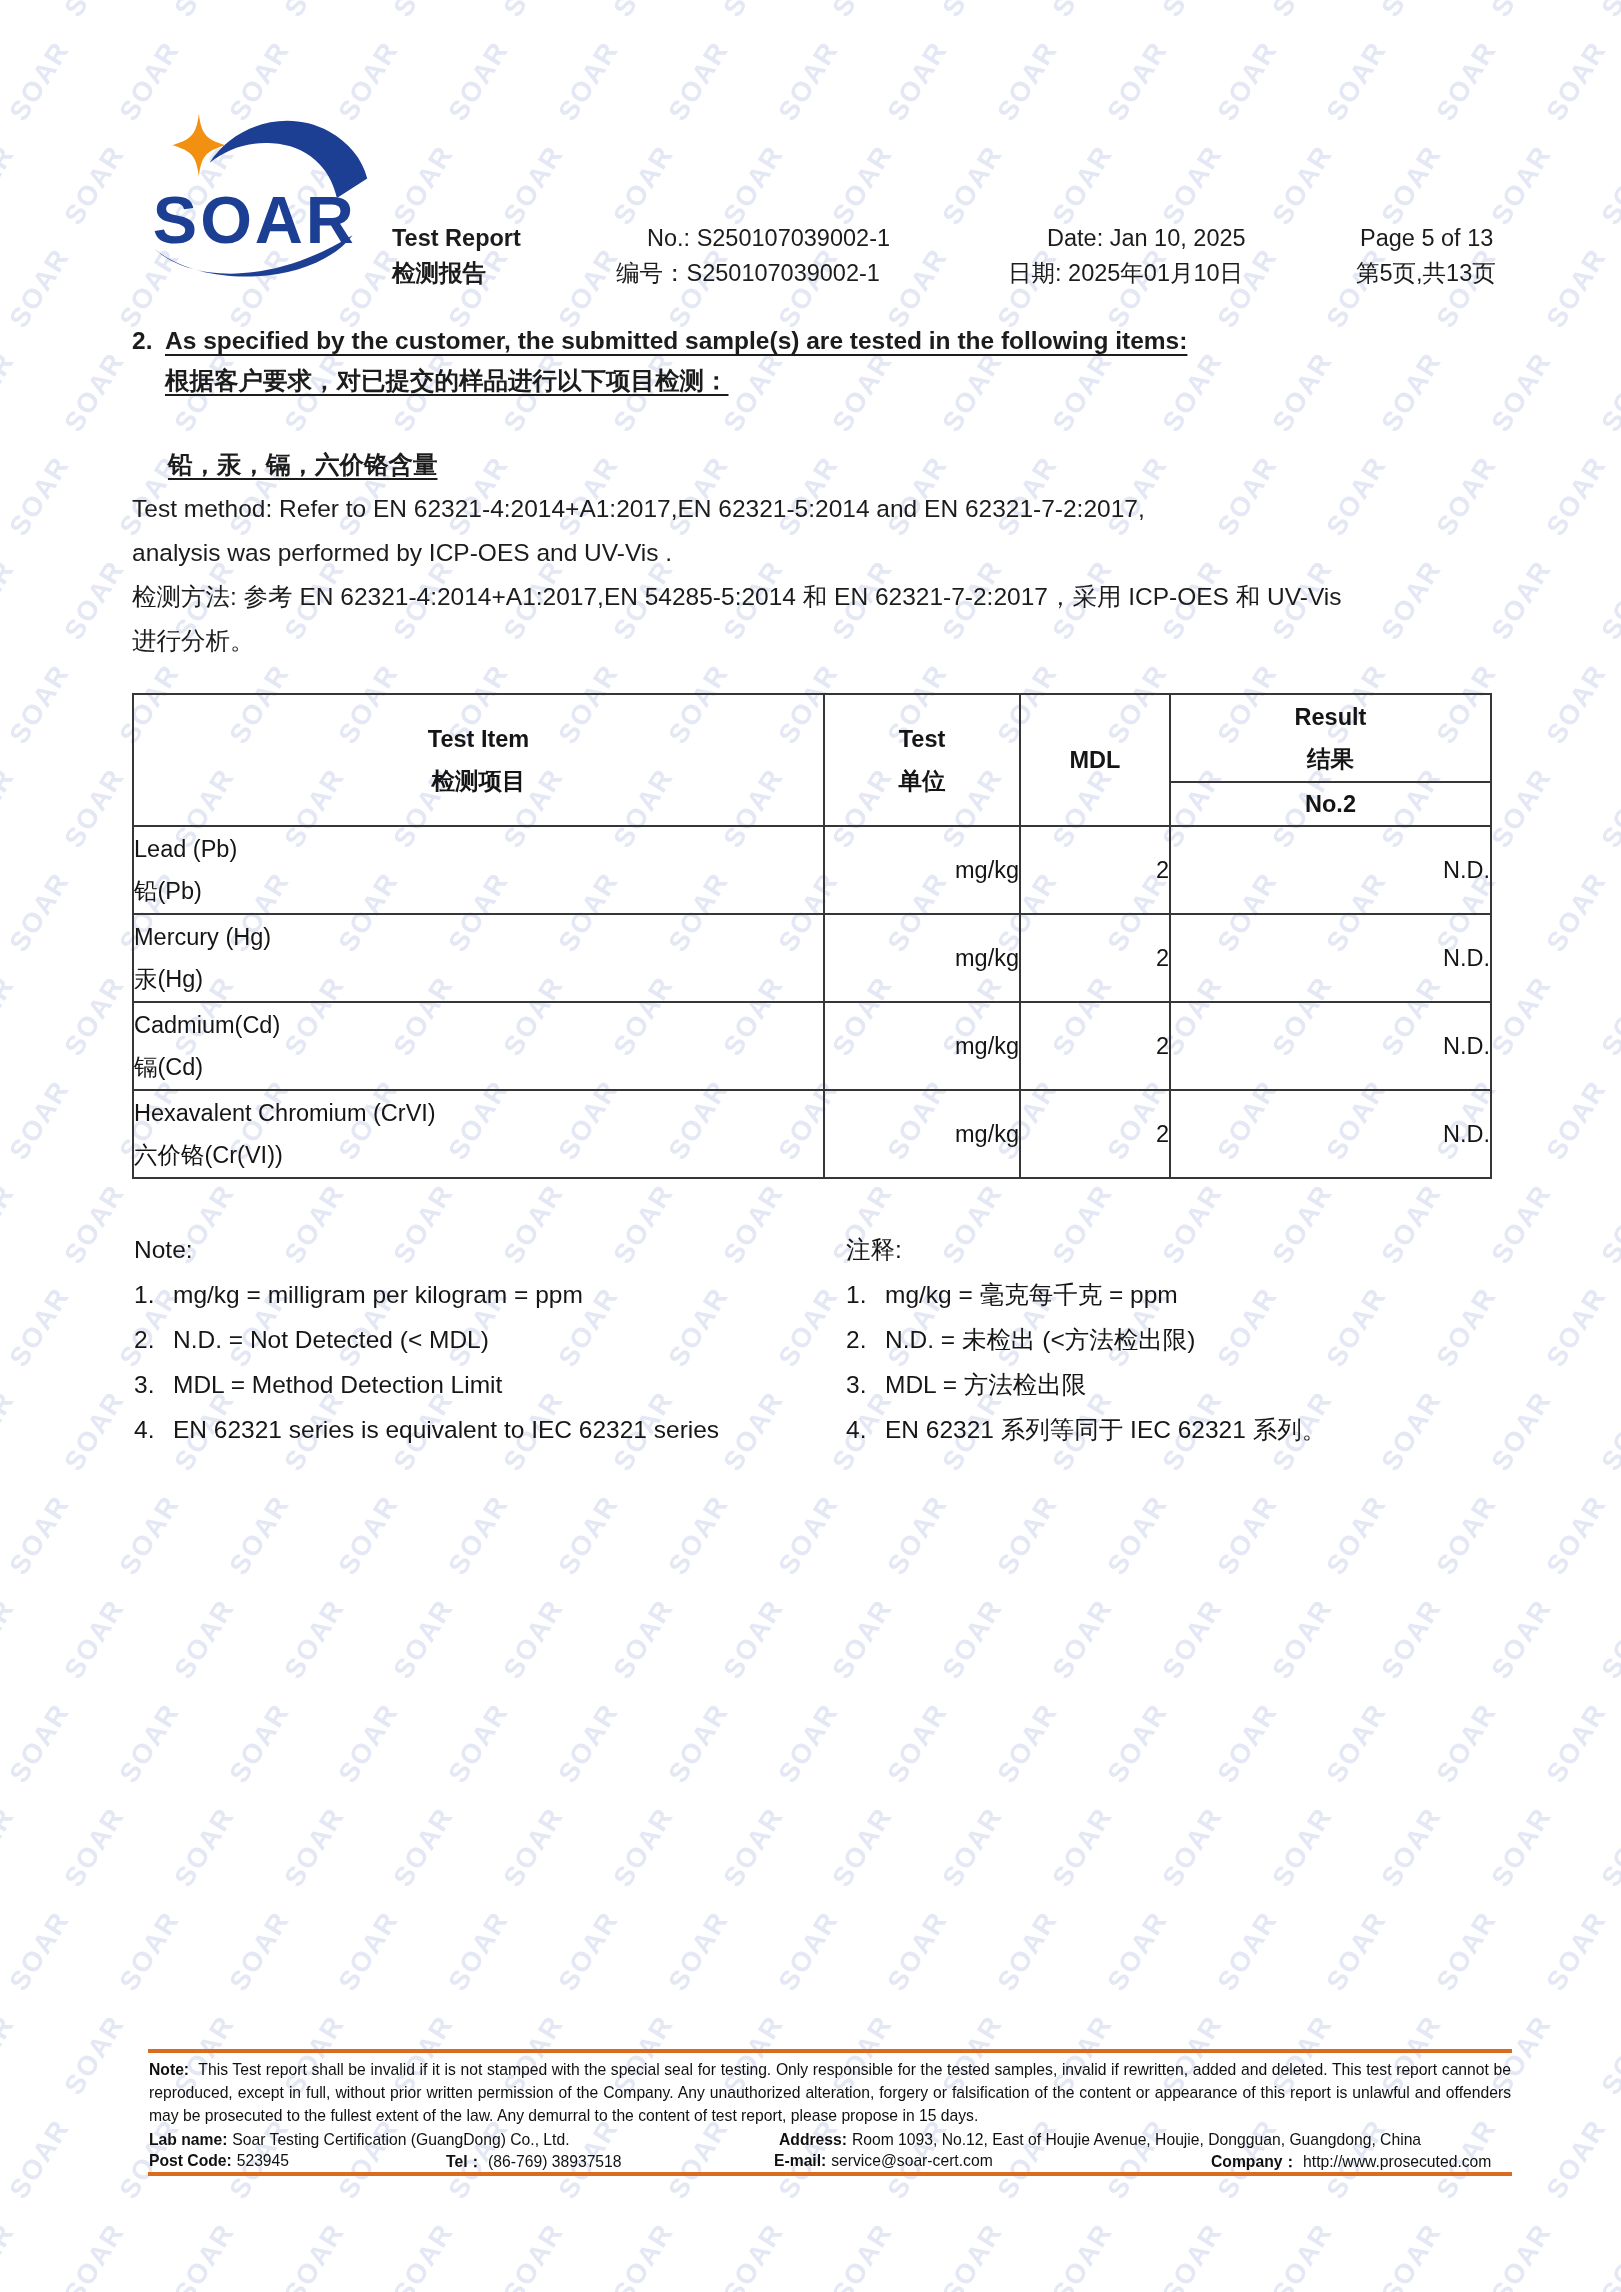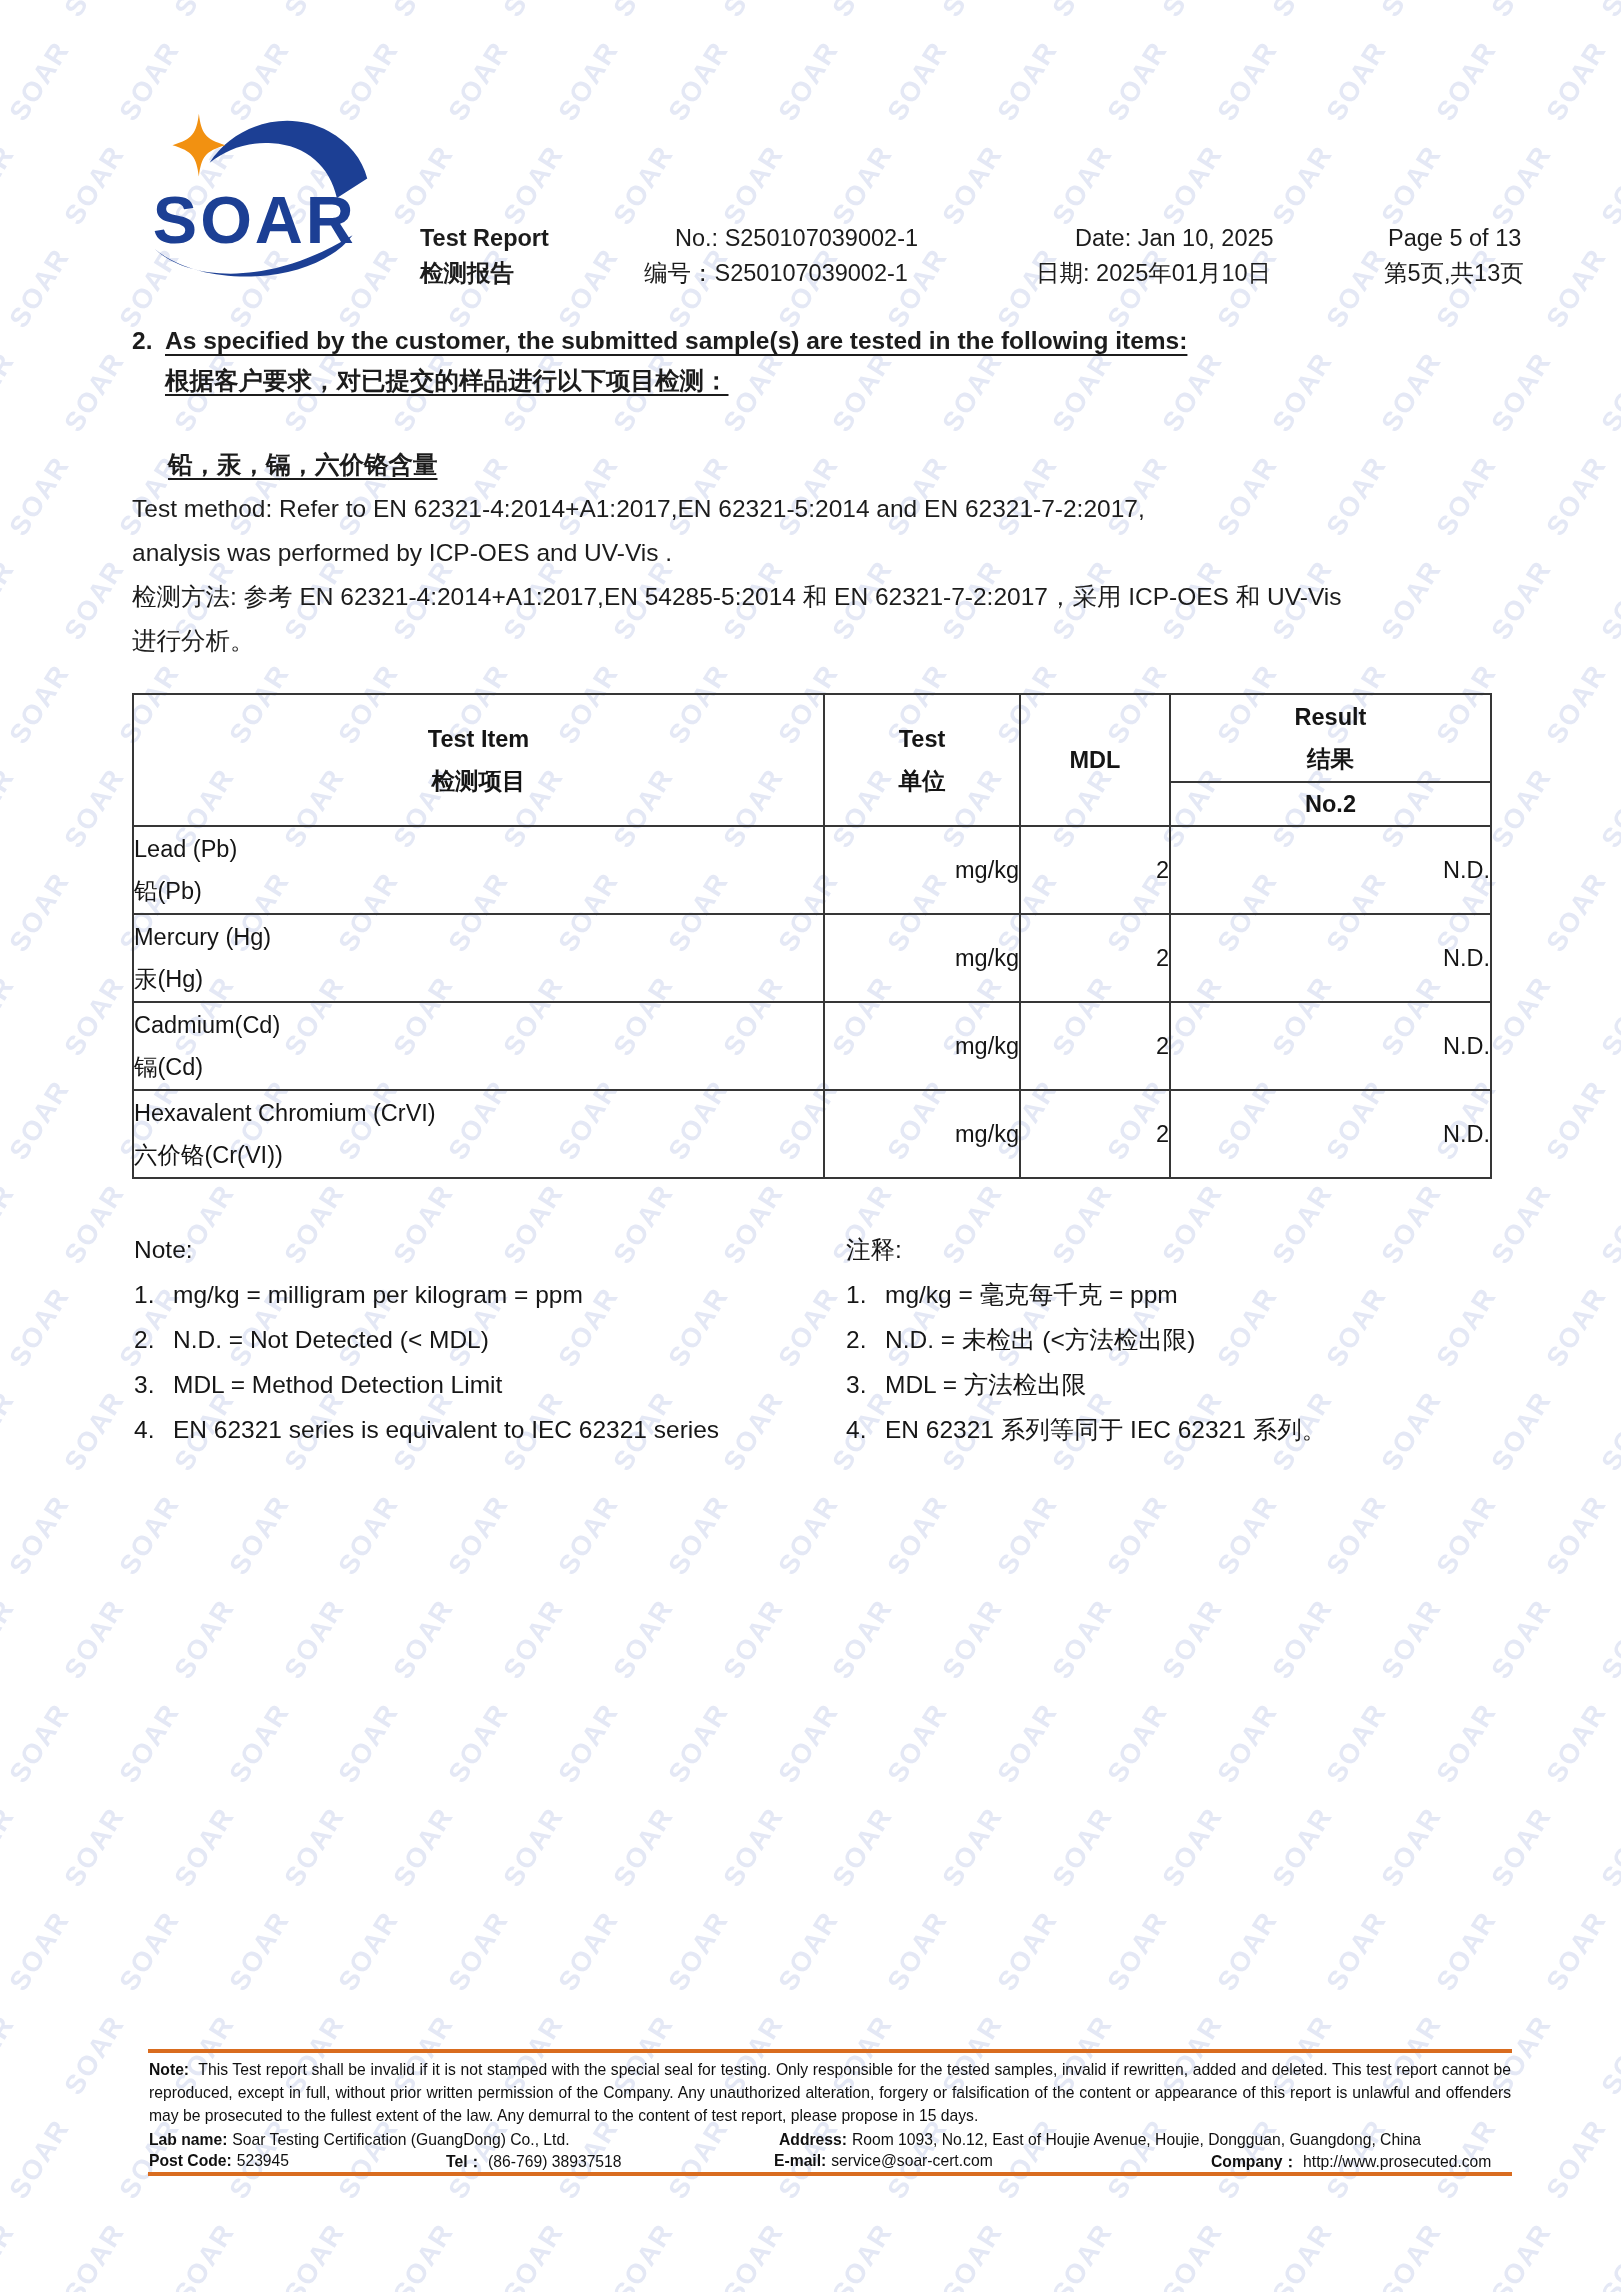--- a/index.html
+++ b/index.html
@@ -1,21 +1,21 @@
 <!DOCTYPE html>
 <html><head>
 <meta charset="utf-8">
 <style>
   html,body{margin:0;padding:0;background:#888;}
   .page{
     position:relative;width:1621px;height:2293px;background:#ffffff;
     overflow:hidden;font-family:"Liberation Sans", sans-serif;color:#1c1c1c;
     margin:0 auto;
   }
-  .abs{position:absolute;white-space:nowrap;margin-left:28px;}
+  .abs{position:absolute;white-space:nowrap;}
   .b{font-weight:bold;}
   .u{text-decoration:underline;text-underline-offset:4.9px;text-decoration-thickness:2px;}
 
   
   .wm{
     position:absolute;font-weight:bold;font-size:27.4px;letter-spacing:2px;
     transform:rotate(-58deg);white-space:nowrap;user-select:none;
   }
   .content{position:relative;z-index:2;}
 

